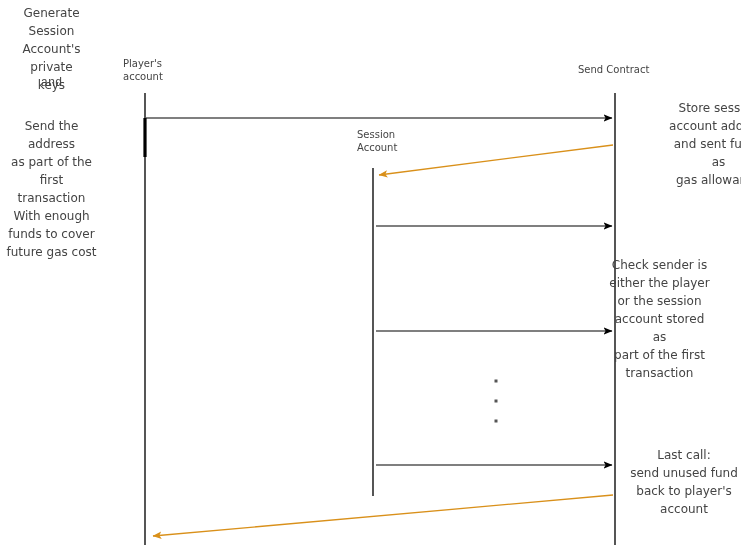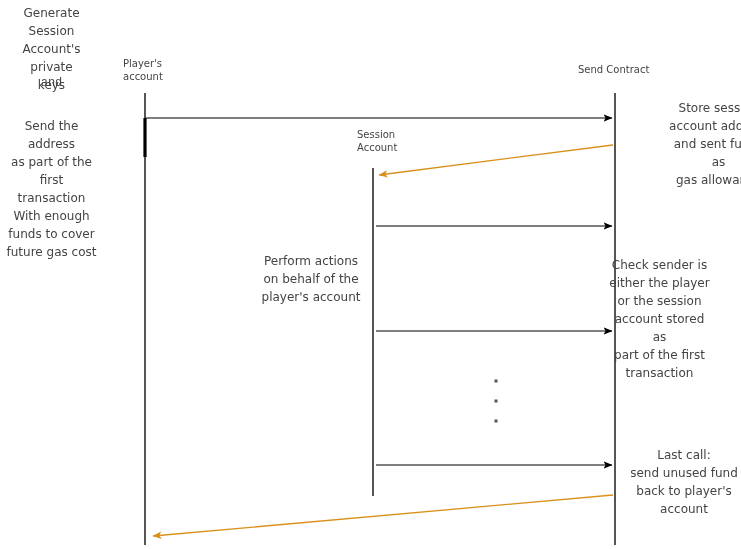--- a/index.html
+++ b/index.html
@@ -112,23 +112,20 @@
   <div class="note note-send">Send the address
 as part of the first
 transaction
 With enough
 funds to cover
 future gas cost</div>
   <div class="note note-store">Store session
 account address
 and sent funds as
 gas allowance</div>
-  <div class="note note-perform">Perform actions
-on behalf of the
-player's account</div>
   <div class="note note-check">Check sender is
 either the player
 or the session
 account stored as
 part of the first
 transaction</div>
   <div class="note note-last">Last call:
 send unused fund
 back to player's
 account</div>

